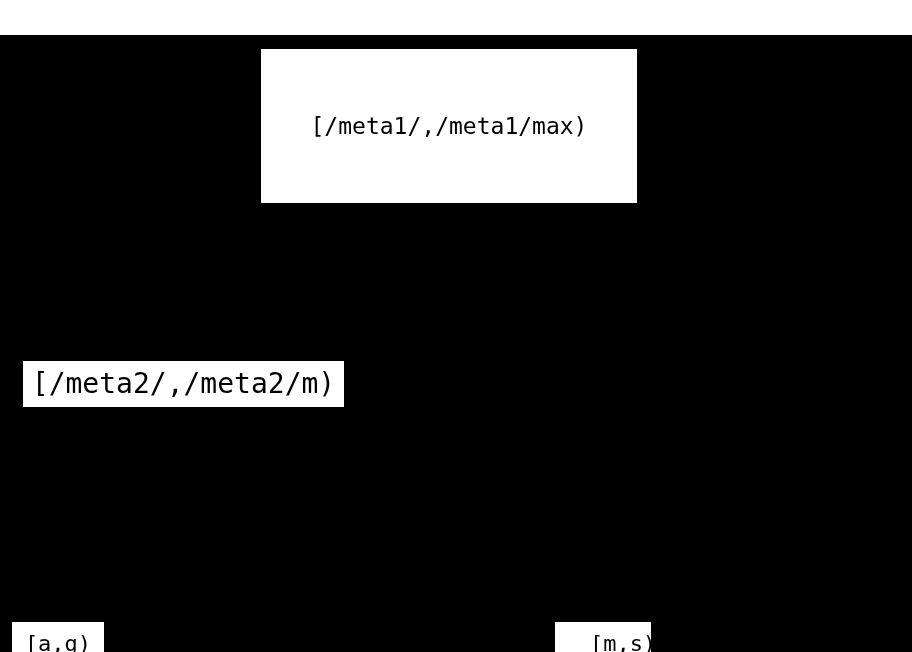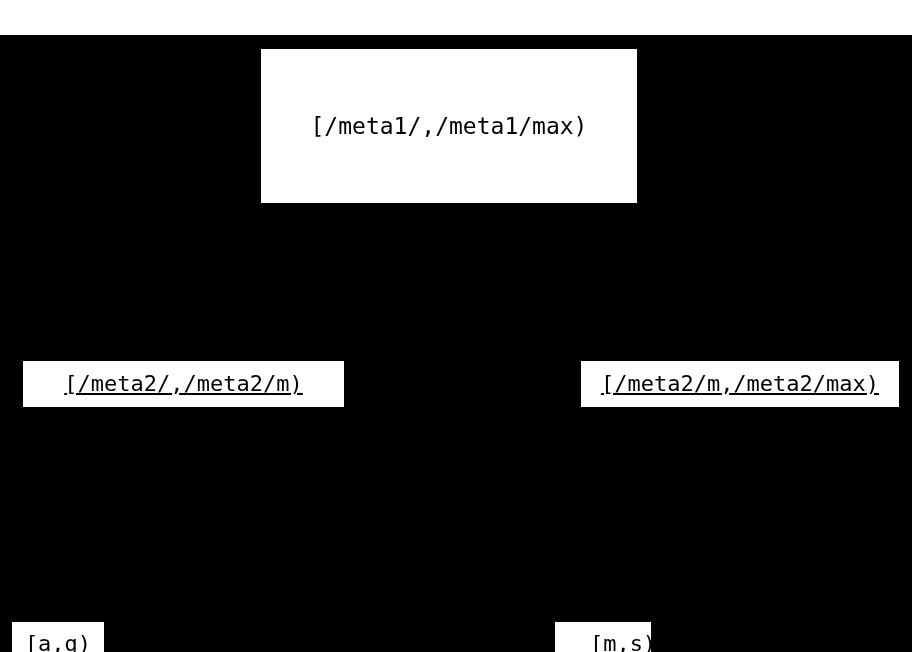--- a/index.html
+++ b/index.html
@@ -57,21 +57,21 @@
     top: 324px;
     width: 325px;
     height: 50px;
   }
   .node-mid-right {
     left: 579px;
     top: 324px;
     width: 322px;
     height: 50px;
   }
-  .node-mid .node-label { font-size: 22px; text-decoration: underline; }
+  .node-mid .node-label { font-size: 28px; }
 
   .node-leaf { height: 48px; }
   .node-leaf .node-label { font-size: 22px; }
   .node-leaf-1 { left: 10px;  top: 585px; width: 96px; }
   .node-leaf-2 { left: 204px; top: 585px; width: 98px; }
   .node-leaf-3 { left: 553px; top: 585px; width: 100px; padding-left: 40px; }
   .node-leaf-4 { left: 777px; top: 585px; width: 122px; }
 </style>
 </head>
 <body>
@@ -111,23 +111,20 @@
   </svg>
 
   <div class="node node-root">
     <span class="node-label">[/meta1/,/meta1/max)</span>
   </div>
 
   <div class="node node-mid node-mid-left">
     <span class="node-label">[/meta2/,/meta2/m)</span>
   </div>
 
-  <div class="node node-mid node-mid-right">
-    <span class="node-label">[/meta2/m,/meta2/max)</span>
-  </div>
 
   <div class="node node-leaf node-leaf-1">
     <span class="node-label">[a,g)</span>
   </div>
 
 
   <div class="node node-leaf node-leaf-3">
     <span class="node-label">[m,s)</span>
   </div>
 

